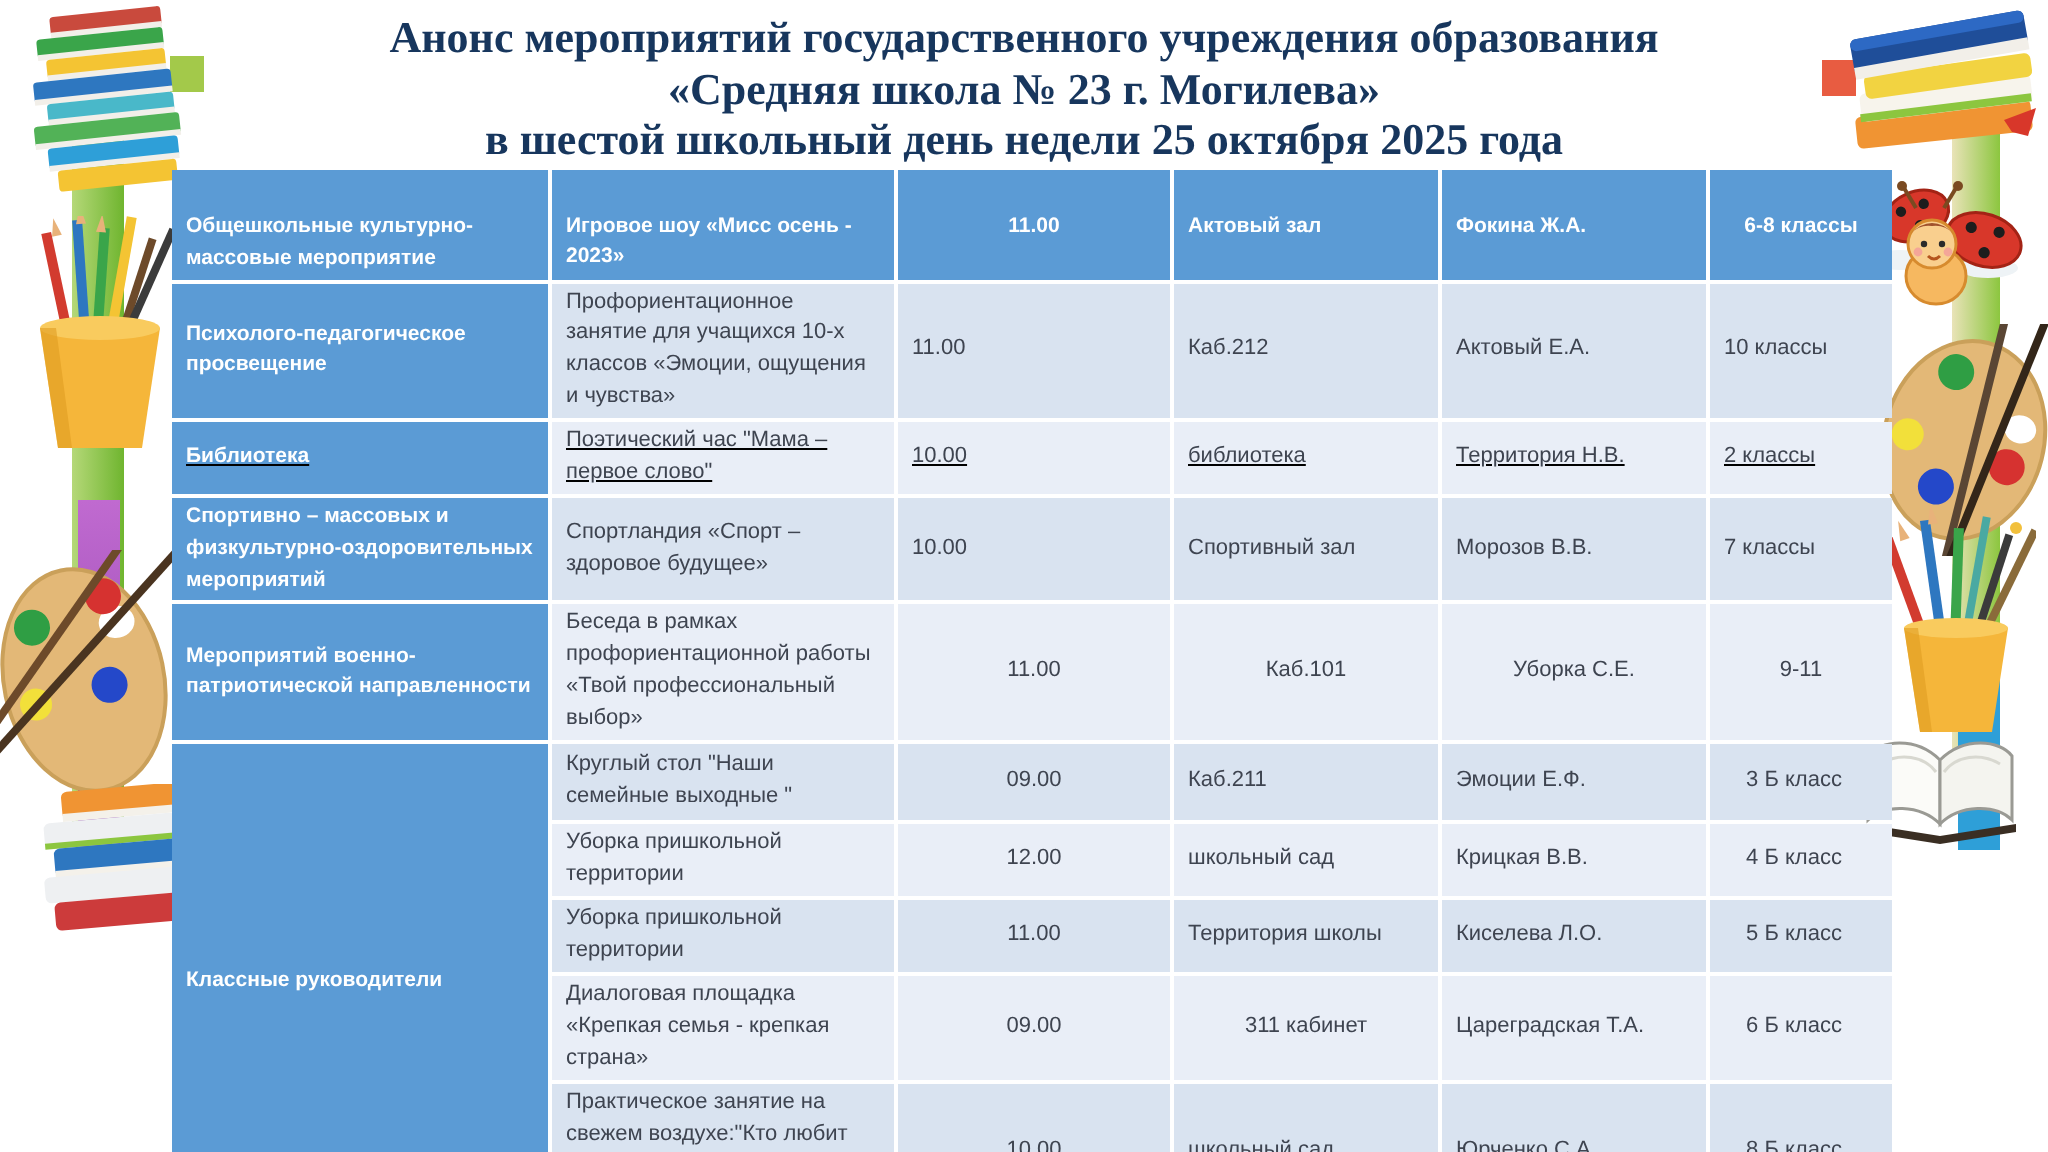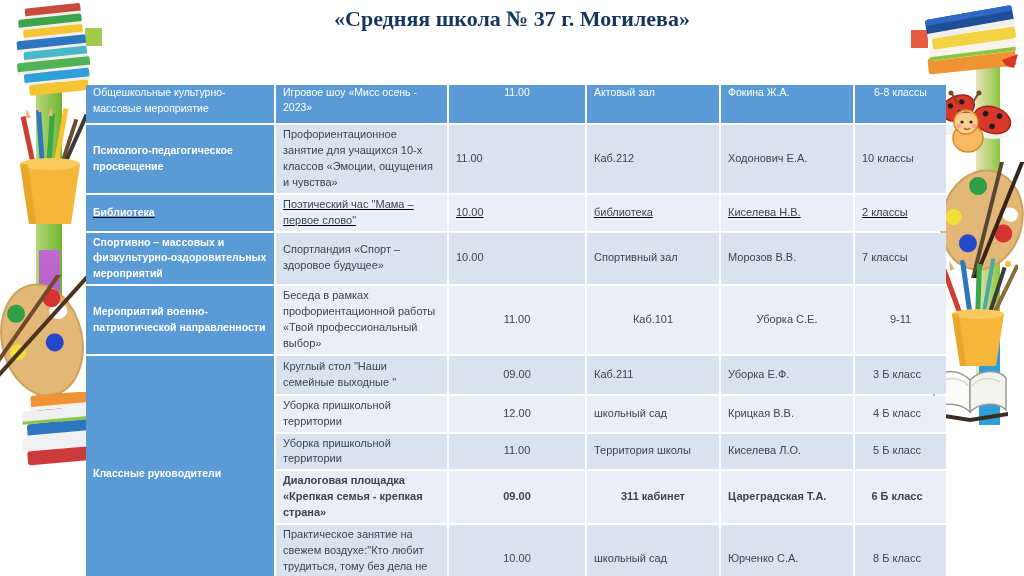--- a/index.html
+++ b/index.html
@@ -9,21 +9,21 @@
   
   .title{position:absolute;left:100px;right:100px;top:6px;text-align:center;
          font-family:"Liberation Serif",serif;font-weight:bold;color:var(--title);
          font-size:22px;line-height:1.16;}
   
   .table-wrap{position:absolute;left:84px;top:83px;width:856px;}
   table{border-collapse:separate;border-spacing:2px;table-layout:fixed;width:854px;}
   td{font-size:11px;line-height:1.45;padding:2px 7px;vertical-align:middle;color:#3e4450;
      overflow:hidden;word-wrap:break-word;}
   td.cat{background:var(--accent);color:#fff;font-weight:bold;font-size:10.5px;line-height:1.5;}
-  tr.hdr td{background:var(--accent);color:#fff;font-weight:normal;font-size:10.5px;vertical-align:top;padding-top:0;}
+  tr.hdr td{background:var(--accent);color:#fff;font-weight:bold;font-size:10.5px;vertical-align:top;padding-top:21px;}
   tr.dark td:not(.cat){background:var(--band-dark);}
   tr.light td:not(.cat){background:var(--band-light);}
   .ac{text-align:center;}
   .ar{text-align:center;padding-right:14px;}
   
   .deco{position:absolute;pointer-events:none;}
   .ribbon{position:absolute;}
   .accent-sq{position:absolute;width:17px;height:18px;}
 </style>
 </head>
@@ -177,21 +177,23 @@
   </svg>
 
   <svg class="deco" style="left:926px;top:362px;width:88px;height:62px;" viewBox="0 0 88 62">
     <path d="M6 50 L44 56 L82 50 L82 54 L44 60 L6 54 Z" fill="#3a2e23"></path>
     <path d="M44 18 C32 6 14 8 8 16 L8 48 C16 40 34 40 44 50 Z" fill="#fbfbf8" stroke="#9a9a94" stroke-width="1.5"></path>
     <path d="M44 18 C56 6 74 8 80 16 L80 48 C72 40 54 40 44 50 Z" fill="#f4f4ef" stroke="#9a9a94" stroke-width="1.5"></path>
     <path d="M14 20 C24 14 36 16 42 24 M46 24 C52 16 64 14 74 20" stroke="#d8d8d0" stroke-width="1.5" fill="none"></path>
   </svg>
 
   <div class="title">
-    <div>«Средняя школа № 37 г. Могилева»</div>
+    <div>Анонс мероприятий государственного учреждения образования</div>
+    <div>«Средняя школа № 23 г. Могилева»</div>
+    <div>в шестой школьный день недели 25 октября 2025 года</div>
   </div>
 
   <div class="table-wrap">
     <table>
       <colgroup>
         <col style="width:188px">
           <col style="width:171px">
           <col style="width:136px">
         <col style="width:132px">
           <col style="width:132px">
@@ -204,29 +206,29 @@
             <td class="ac">11.00</td>
             <td>Актовый зал</td>
             <td>Фокина Ж.А.</td>
             <td class="ac">6-8 классы</td>
           </tr>
           <tr class="dark" style="height: 48px;">
             <td class="cat">Психолого-педагогическое просвещение</td>
             <td>Профориентационное занятие для учащихся 10-х классов «Эмоции, ощущения и чувства»</td>
             <td>11.00</td>
             <td>Каб.212</td>
-            <td>Ходонович Е.А.</td>
+            <td>Актовый Е.А.</td>
             <td>10 классы</td>
           </tr>
           <tr class="light" style="height: 33px; text-decoration: underline;">
             <td class="cat">Библиотека</td>
             <td>Поэтический час "Мама – первое слово"</td>
             <td>10.00</td>
             <td>библиотека</td>
-            <td>Киселева Н.В.</td>
+            <td>Территория Н.В.</td>
             <td>2 классы</td>
           </tr>
           <tr class="dark" style="height: 50px;">
             <td class="cat">Спортивно – массовых и физкультурно-оздоровительных мероприятий</td>
             <td>Спортландия «Спорт – здоровое будущее»</td>
             <td>10.00</td>
             <td>Спортивный зал</td>
             <td>Морозов В.В.</td>
             <td>7 классы</td>
           </tr>
@@ -236,38 +238,38 @@
             <td class="ac">11.00</td>
             <td class="ac">Каб.101</td>
             <td class="ac">Уборка С.Е.</td>
             <td class="ac">9-11</td>
           </tr>
           <tr class="dark" style="height: 38px;">
             <td class="cat" rowspan="5">Классные руководители</td>
             <td>Круглый стол "Наши семейные выходные "</td>
             <td class="ac">09.00</td>
             <td>Каб.211</td>
-            <td>Уборка Е.Ф.</td>
+            <td>Эмоции Е.Ф.</td>
             <td class="ar">3 Б класс</td>
           </tr>
           <tr class="light" style="height: 27px;">
             <td>Уборка пришкольной территории</td>
             <td class="ac">12.00</td>
             <td>школьный сад</td>
             <td>Крицкая В.В.</td>
             <td class="ar">4 Б класс</td>
           </tr>
           <tr class="dark" style="height: 27px;">
             <td>Уборка пришкольной территории</td>
             <td class="ac">11.00</td>
             <td>Территория школы</td>
             <td>Киселева Л.О.</td>
             <td class="ar">5 Б класс</td>
           </tr>
-          <tr class="light" style="height: 42px; font-weight: bold;">
+          <tr class="light" style="height: 42px;">
             <td>Диалоговая площадка «Крепкая семья - крепкая страна»</td>
             <td class="ac">09.00</td>
             <td class="ac">311 кабинет</td>
             <td>Цареградская Т.А.</td>
             <td class="ar">6 Б класс</td>
           </tr>
           <tr class="dark" style="height: 53px;">
             <td>Практическое занятие на свежем воздухе:"Кто любит трудиться, тому без дела не сидится".</td>
             <td class="ac">10.00</td>
             <td>школьный сад</td>

